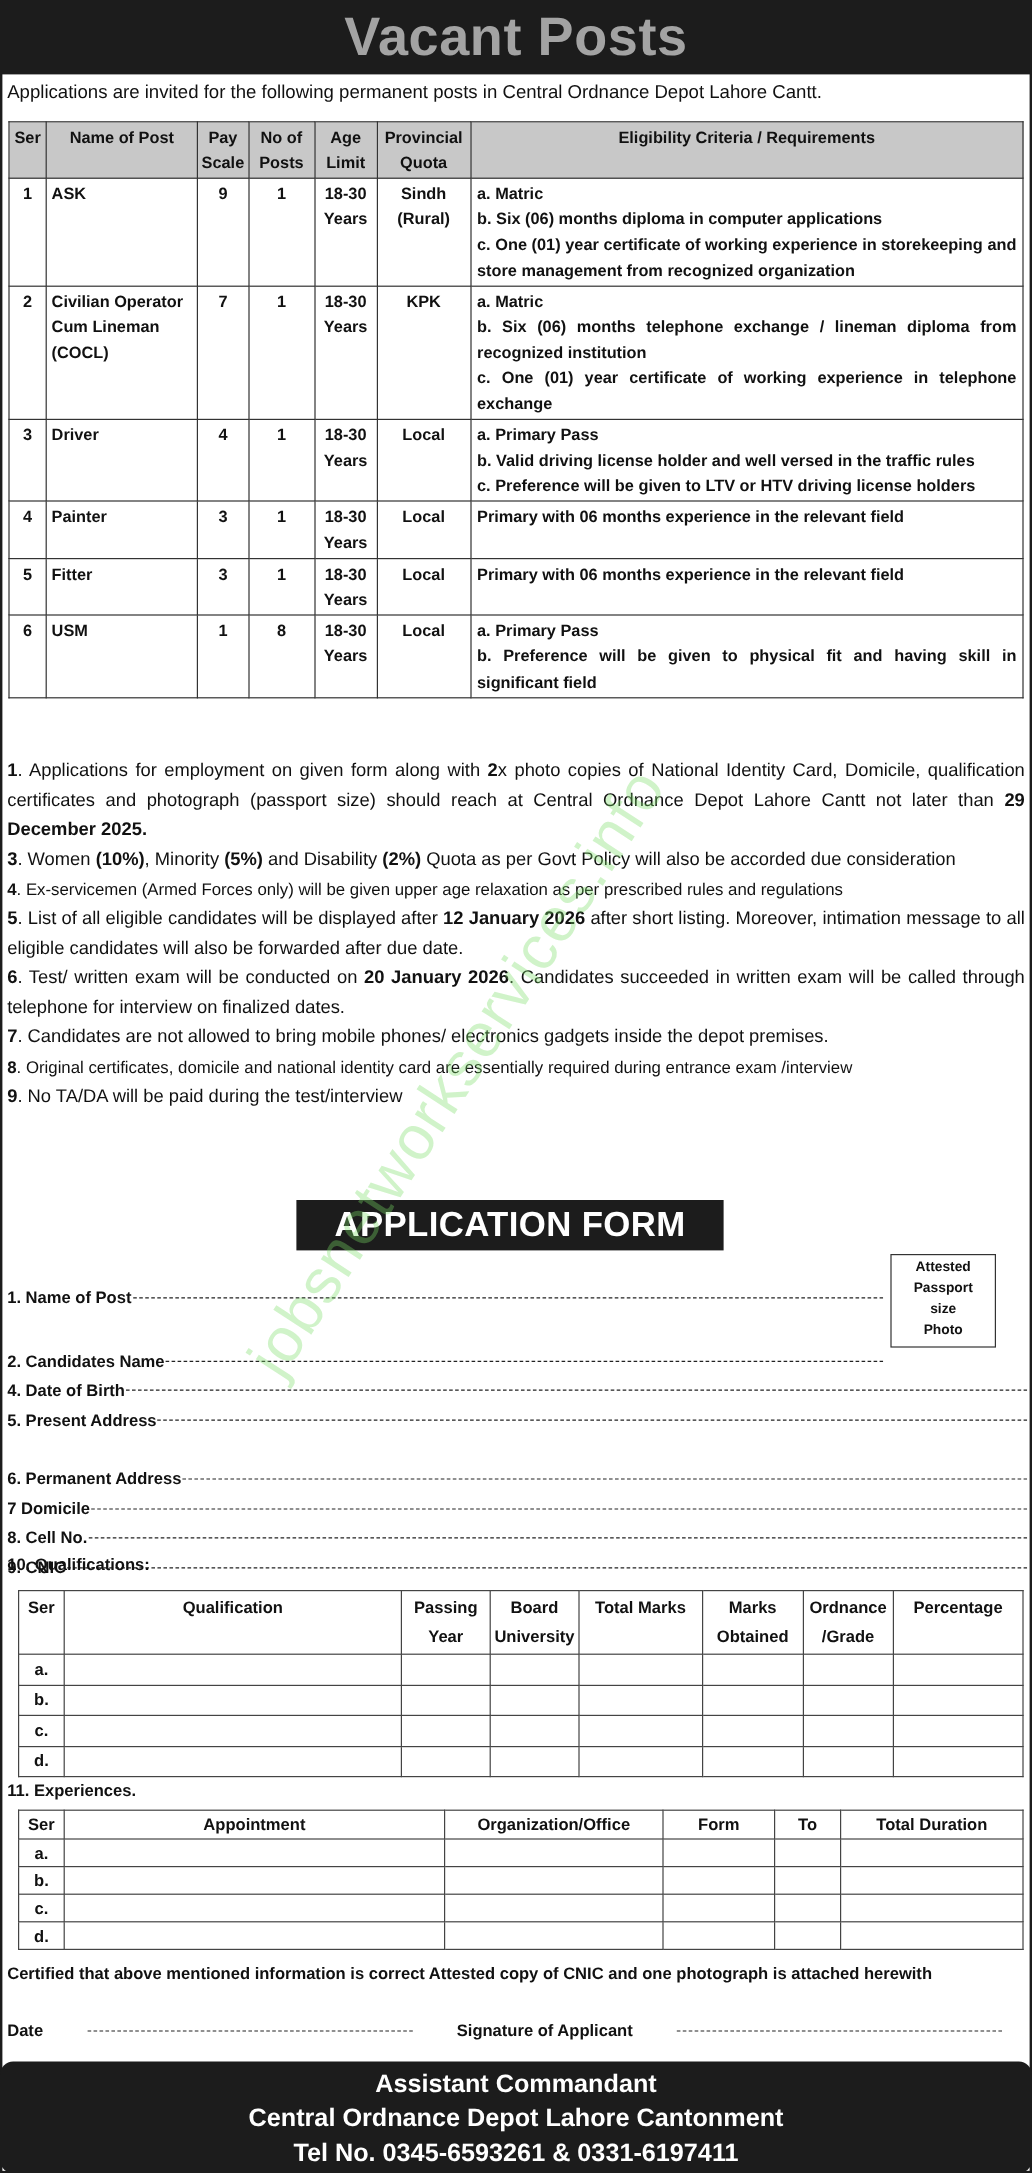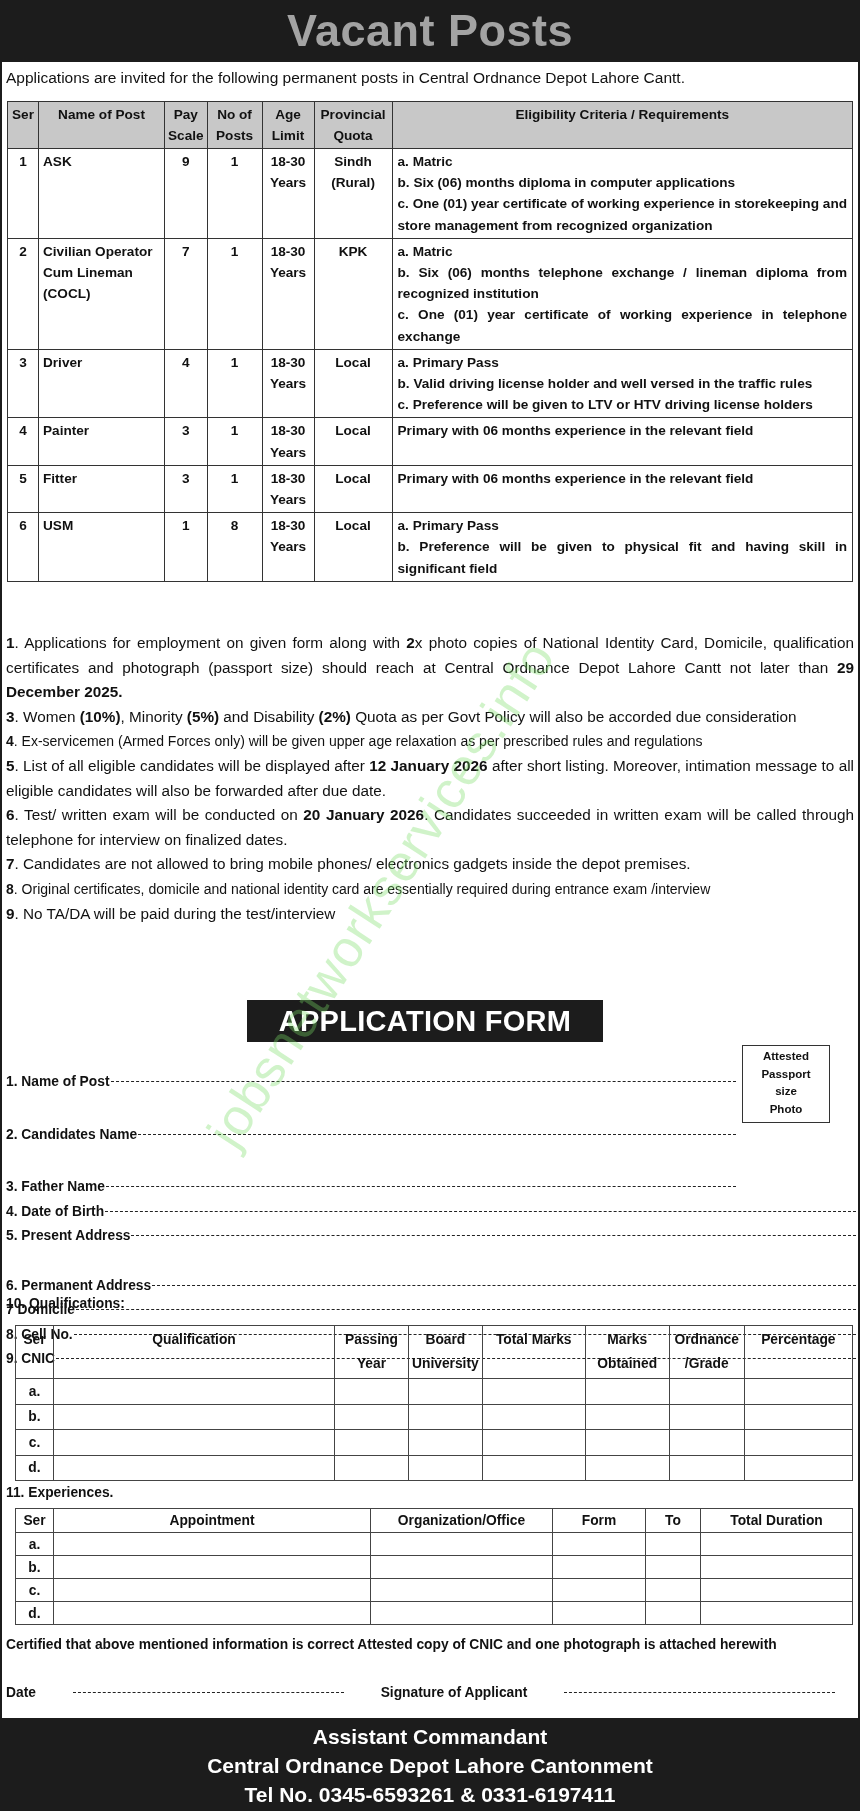--- a/index.html
+++ b/index.html
@@ -47,21 +47,21 @@
   .exp th { line-height: 19px; }
   .exp td { height: 22px; }
 
   .certify { position: absolute; left: 6px; top: 1633px; width: 848px; font-weight: bold; font-size: 13.8px;
              line-height: 24.5px; text-align: justify; text-align-last: left; }
   .sig-line { position: absolute; left: 6px; top: 1685px; width: 830px; font-weight: bold; font-size: 13.8px;
               display: flex; align-items: baseline; white-space: nowrap; gap: 36px; }
   .sig-line .dash { flex: 1; border-bottom: 1.5px dashed #222; transform: translateY(-4px); margin: 0 1px; }
 
   .footer { position: absolute; left: 0; top: 1718px; width: 860px; height: 93px; background: #1c1c1c; color: #fff;
-            text-align: center; font-weight: bold; font-size: 21px; line-height: 29px; padding-top: 4px; box-sizing: border-box; }
+            text-align: center; font-weight: bold; font-size: 21px; line-height: 29px; padding-top: 4px; box-sizing: border-box; border-radius: 11px; }
 
   .watermark { position: absolute; left: 195px; top: 1125px; transform: rotate(-57deg); transform-origin: left top;
                font-size: 52px; color: rgba(120, 220, 100, 0.35); white-space: nowrap; pointer-events: none;
                font-family: "Liberation Sans", sans-serif; letter-spacing: 1px; }
 </style>
 </head>
 <body>
 
 <div class="frame"></div>
 
@@ -181,24 +181,20 @@
 
 <div class="fields" id="fields">
     <div class="field short">
       <span class="lbl">1.  Name of Post</span>
       <span class="dash"></span>
     </div>
     <div class="field short">
       <span class="lbl">2.  Candidates Name</span>
       <span class="dash"></span>
     </div>
-    <div class="field short">
-      <span class="lbl">3.  Father Name</span>
-      <span class="dash"></span>
-    </div>
     <div class="field">
       <span class="lbl">4.  Date of Birth </span>
       <span class="dash"></span>
     </div>
     <div class="field">
       <span class="lbl">5.  Present Address </span>
       <span class="dash"></span>
     </div>
     <div class="field">
       <span class="lbl"></span>

